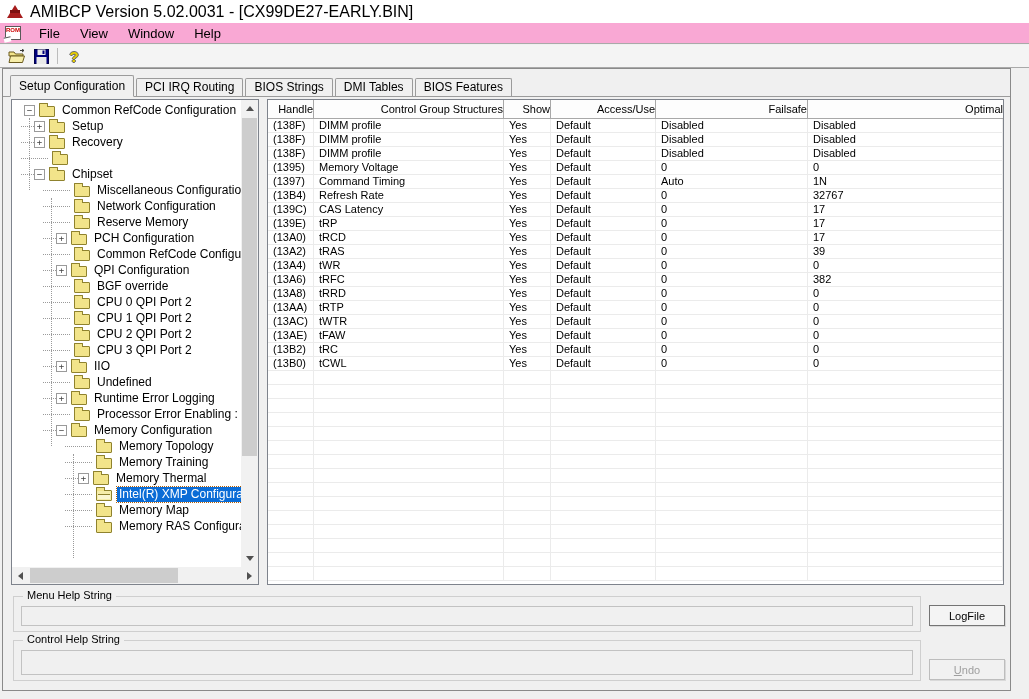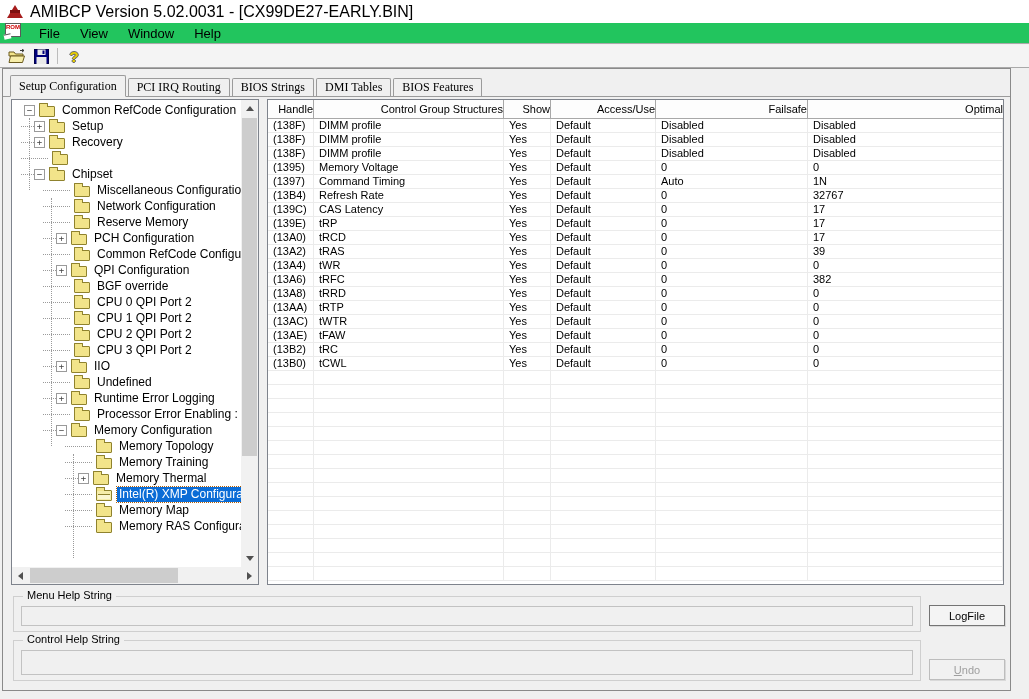--- a/index.html
+++ b/index.html
@@ -10,34 +10,34 @@
     font-family: "Liberation Sans", sans-serif;
     color:#000;
     overflow: hidden;
   }
   
   .titlebar{position:absolute;left:0;top:0;width:1029px;height:23px;background:#ffffff;display:flex;align-items:center;padding-left:7px;}
   .ami-logo{width:0;height:0;border-left:8px solid transparent;border-right:8px solid transparent;border-bottom:13px solid var(--logo-red,#a61c1c);position:relative;}
   .ami-logo::after{content:"";position:absolute;left:-5px;top:5px;width:10px;height:3px;background:#7d1010;}
   .title-text{margin-left:7px;font-size:16px;}
   
-  .menubar{position:absolute;left:0;top:23px;width:1029px;height:21px;background:#22c55e;display:flex;align-items:flex-start;border-bottom:1px solid #a9a9a9;}
+  .menubar{position:absolute;left:0;top:23px;width:1029px;height:21px;background:#f9a8d4;display:flex;align-items:center;border-bottom:1px solid #a9a9a9;}
   .rom-icon{width:16px;height:14px;margin:0 8px 0 5px;border:1px solid #5a5a5a;background:#fff;font-size:6px;font-weight:bold;color:var(--rom-red,#c00);display:flex;justify-content:center;align-items:flex-start;line-height:7px;position:relative;}
   .rom-icon::after{content:"";position:absolute;left:-2px;bottom:-3px;width:7px;height:4px;border-top:1px solid #5a5a5a;background:#fff;transform:rotate(-12deg);}
   .menu-item{padding:0 10px;font-size:13px;height:100%;display:flex;align-items:center;cursor:default;}
   
   .toolbar{position:absolute;left:0;top:45px;width:1029px;height:23px;background:#f4f4f4;border-bottom:1px solid #a9a9a9;display:flex;align-items:center;padding-left:5px;}
   .tb-btn{width:24px;height:21px;border:none;background:transparent;display:flex;align-items:center;justify-content:center;padding:0;}
   .tb-sep{width:1px;height:16px;background:#bcbcbc;margin:0 4px;}
   .help-q{font-size:15px;font-weight:bold;color:#e8cf00;text-shadow:-1px 0 0 #6a6a6a,1px 0 0 #6a6a6a,0 -1px 0 #6a6a6a,0 1px 0 #6a6a6a;line-height:15px;}
   
   .frame{position:absolute;left:2px;top:68px;width:1009px;height:623px;background:#f0f0f0;border:1px solid #8a8a8a;}
   
   .tabbar{position:absolute;left:0;top:6px;width:1007px;height:22px;border-bottom:1px solid #9b9b9b;display:flex;align-items:flex-end;padding-left:7px;}
-  .tab{border:1px solid #9b9b9b;border-bottom:none;background:#f0f0f0;font-size:12px;padding:0 8px;height:18px;line-height:17px;margin-right:2px;border-radius:2px 2px 0 0;position:relative;font-family:Liberation Serif, serif;}
+  .tab{border:1px solid #9b9b9b;border-bottom:none;background:#f0f0f0;font-size:12px;padding:0 8px;height:18px;line-height:17px;margin-right:2px;border-radius:2px 2px 0 0;position:relative;}
   .tab.active{height:22px;line-height:20px;margin-bottom:-1px;z-index:2;border-bottom:1px solid #f0f0f0;}
   
   .tree-panel{position:absolute;left:8px;top:30px;width:248px;height:486px;background:#fff;border:1px solid #7e838c;}
   .tree-view{position:absolute;left:0;top:0;right:17px;bottom:17px;overflow:hidden;padding-top:2px;}
   .vline{position:absolute;border-left:1px dotted #9a9a9a;width:0;}
   .trow{position:relative;height:16px;display:flex;align-items:center;white-space:nowrap;}
   .tspacer{height:1px;flex:none;}
   .stub{height:0;border-top:1px dotted #9a9a9a;flex:none;}
   .expander{flex:none;width:11px;height:11px;border:1px solid #9a9a9a;background:#fff;font-size:9px;line-height:9px;text-align:center;color:#444;font-family:"DejaVu Sans Mono",monospace;}
   .folder{flex:none;width:16px;height:11px;background:var(--folder-yellow,#f2e48a);border:1px solid #8f822e;border-radius:1px;margin-left:4px;position:relative;margin-top:2px;}

